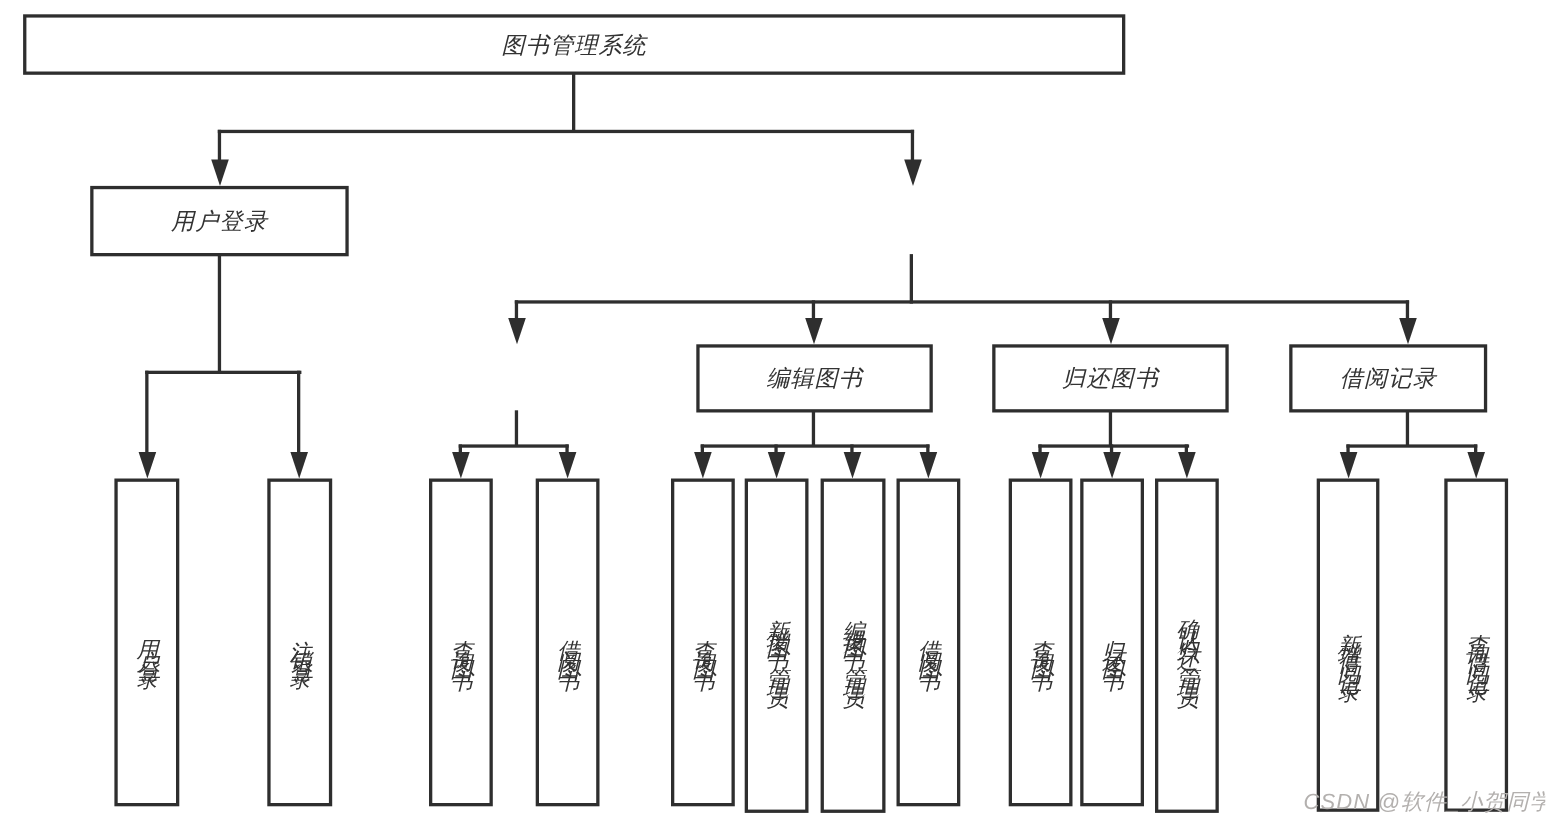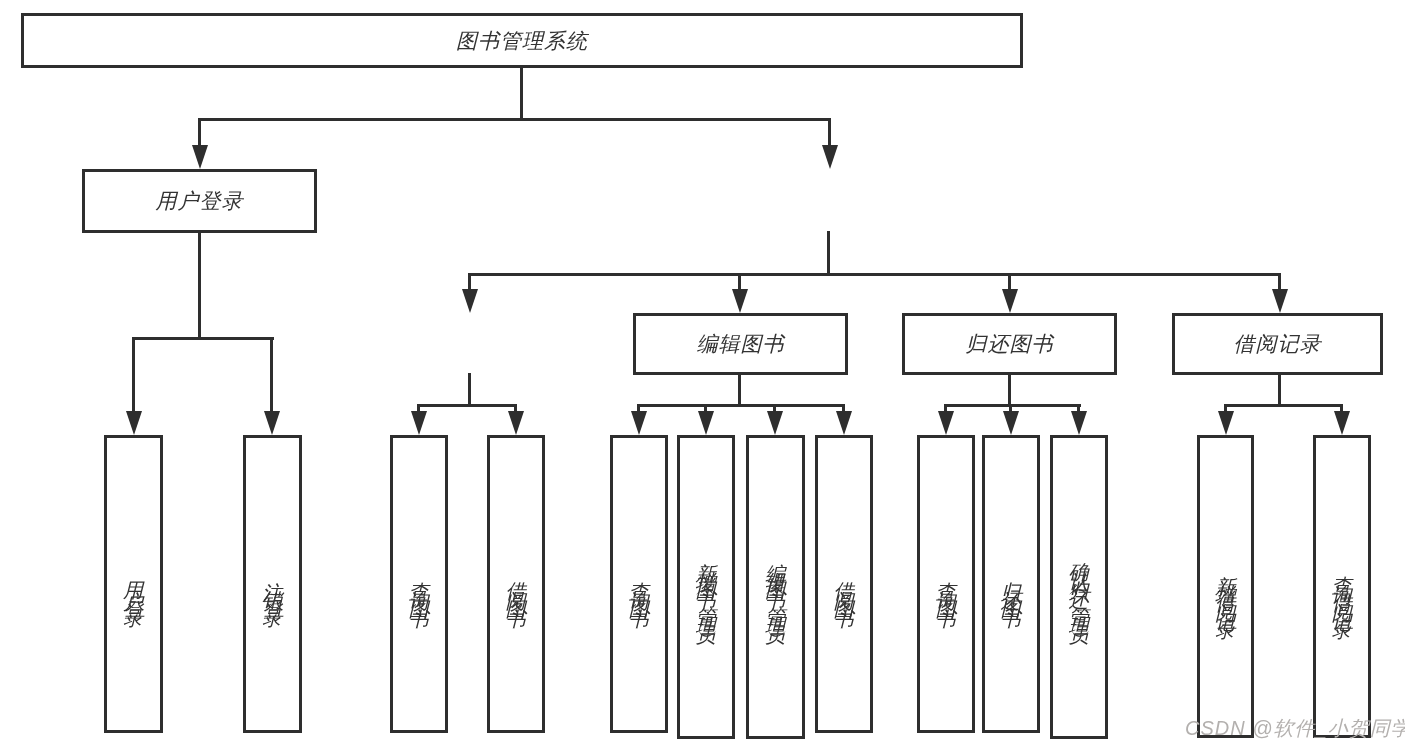--- a/index.html
+++ b/index.html
@@ -92,21 +92,21 @@
   <div class="arrow" style="left:462px;top:289px"></div>
   <div class="vline" style="left:738px;top:273px;height:18px"></div>
   <div class="arrow" style="left:732px;top:289px"></div>
   <div class="vline" style="left:1008px;top:273px;height:18px"></div>
   <div class="arrow" style="left:1002px;top:289px"></div>
   <div class="vline" style="left:1278px;top:273px;height:18px"></div>
   <div class="arrow" style="left:1272px;top:289px"></div>
 
   <div class="box" style="left:633px;top:313px;width:215px;height:62px">编辑图书</div>
   <div class="box" style="left:902px;top:313px;width:215px;height:62px">归还图书</div>
-  <div class="box" style="left:1172px;top:313px;width:211px;height:62px">借阅记录</div>
+  <div class="box" style="left:1172px;top:313px;width:180px;height:62px">借阅记录</div>
 
   <div class="vline" style="left:468px;top:373px;height:33px"></div>
   <div class="hline" style="left:417px;top:404px;width:100px"></div>
   <div class="vline" style="left:417px;top:404px;height:10px"></div>
   <div class="arrow" style="left:411px;top:411px"></div>
   <div class="vline" style="left:514px;top:404px;height:10px"></div>
   <div class="arrow" style="left:508px;top:411px"></div>
 
   <div class="vline" style="left:738px;top:373px;height:33px"></div>
   <div class="hline" style="left:637px;top:404px;width:208px"></div>

